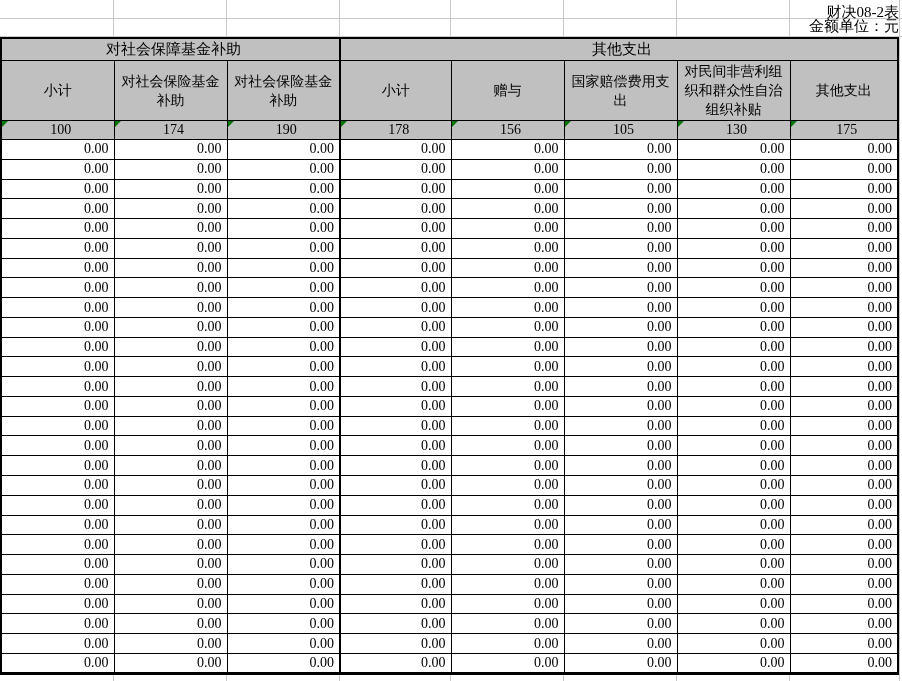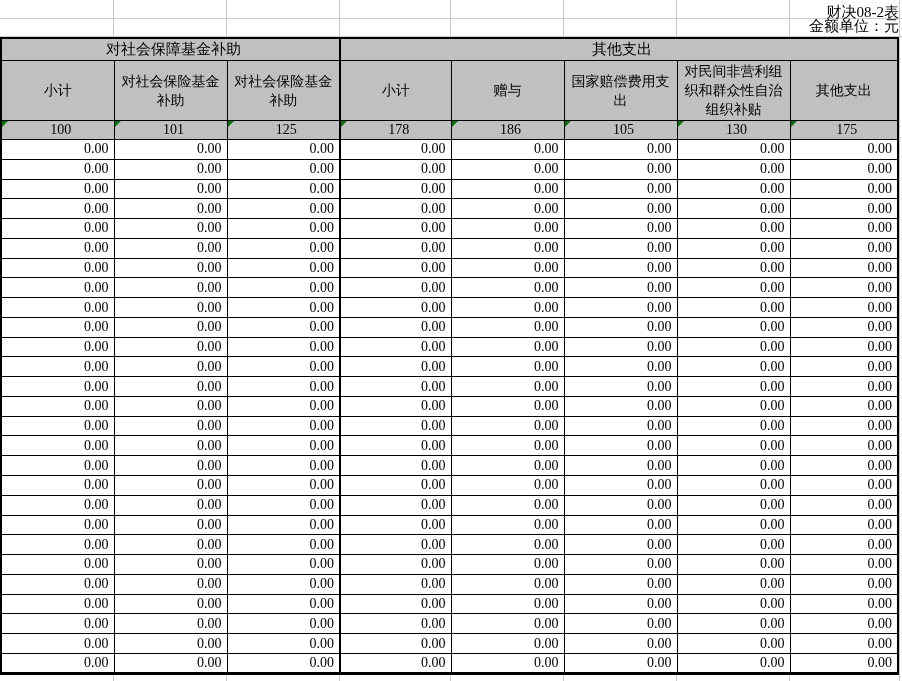--- a/index.html
+++ b/index.html
@@ -107,24 +107,24 @@
           <th>对社会保险基金补助</th>
           <th>对社会保险基金补助</th>
           <th>小计</th>
           <th>赠与</th>
           <th>国家赔偿费用支出</th>
           <th>对民间非营利组织和群众性自治组织补贴</th>
           <th>其他支出</th>
         </tr>
         <tr class="code-row">
           <th><span class="marker"></span><span>100</span></th>
-          <th><span class="marker"></span><span>101</span></th>
-          <th><span class="marker"></span><span>125</span></th>
+          <th><span class="marker"></span><span>174</span></th>
+          <th><span class="marker"></span><span>190</span></th>
           <th><span class="marker"></span><span>178</span></th>
-          <th><span class="marker"></span><span>186</span></th>
+          <th><span class="marker"></span><span>156</span></th>
           <th><span class="marker"></span><span>105</span></th>
           <th><span class="marker"></span><span>130</span></th>
           <th><span class="marker"></span><span>175</span></th>
         </tr>
       </thead>
       <tbody>
           <tr class="data-row">
     <td>0.00</td>
     <td>0.00</td>
     <td>0.00</td>

